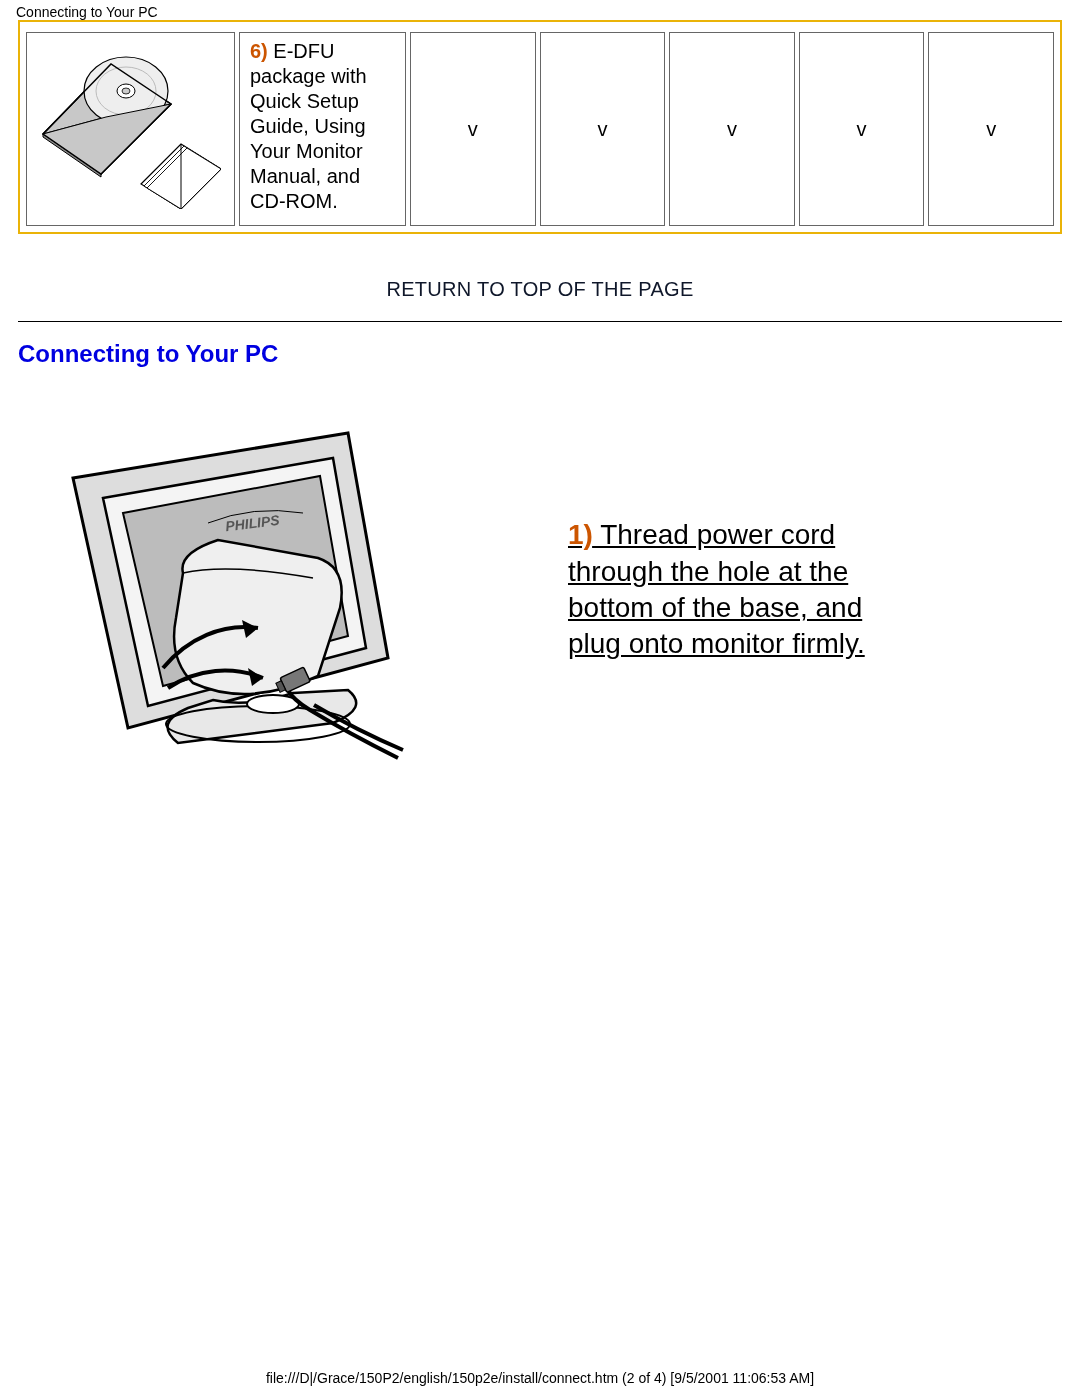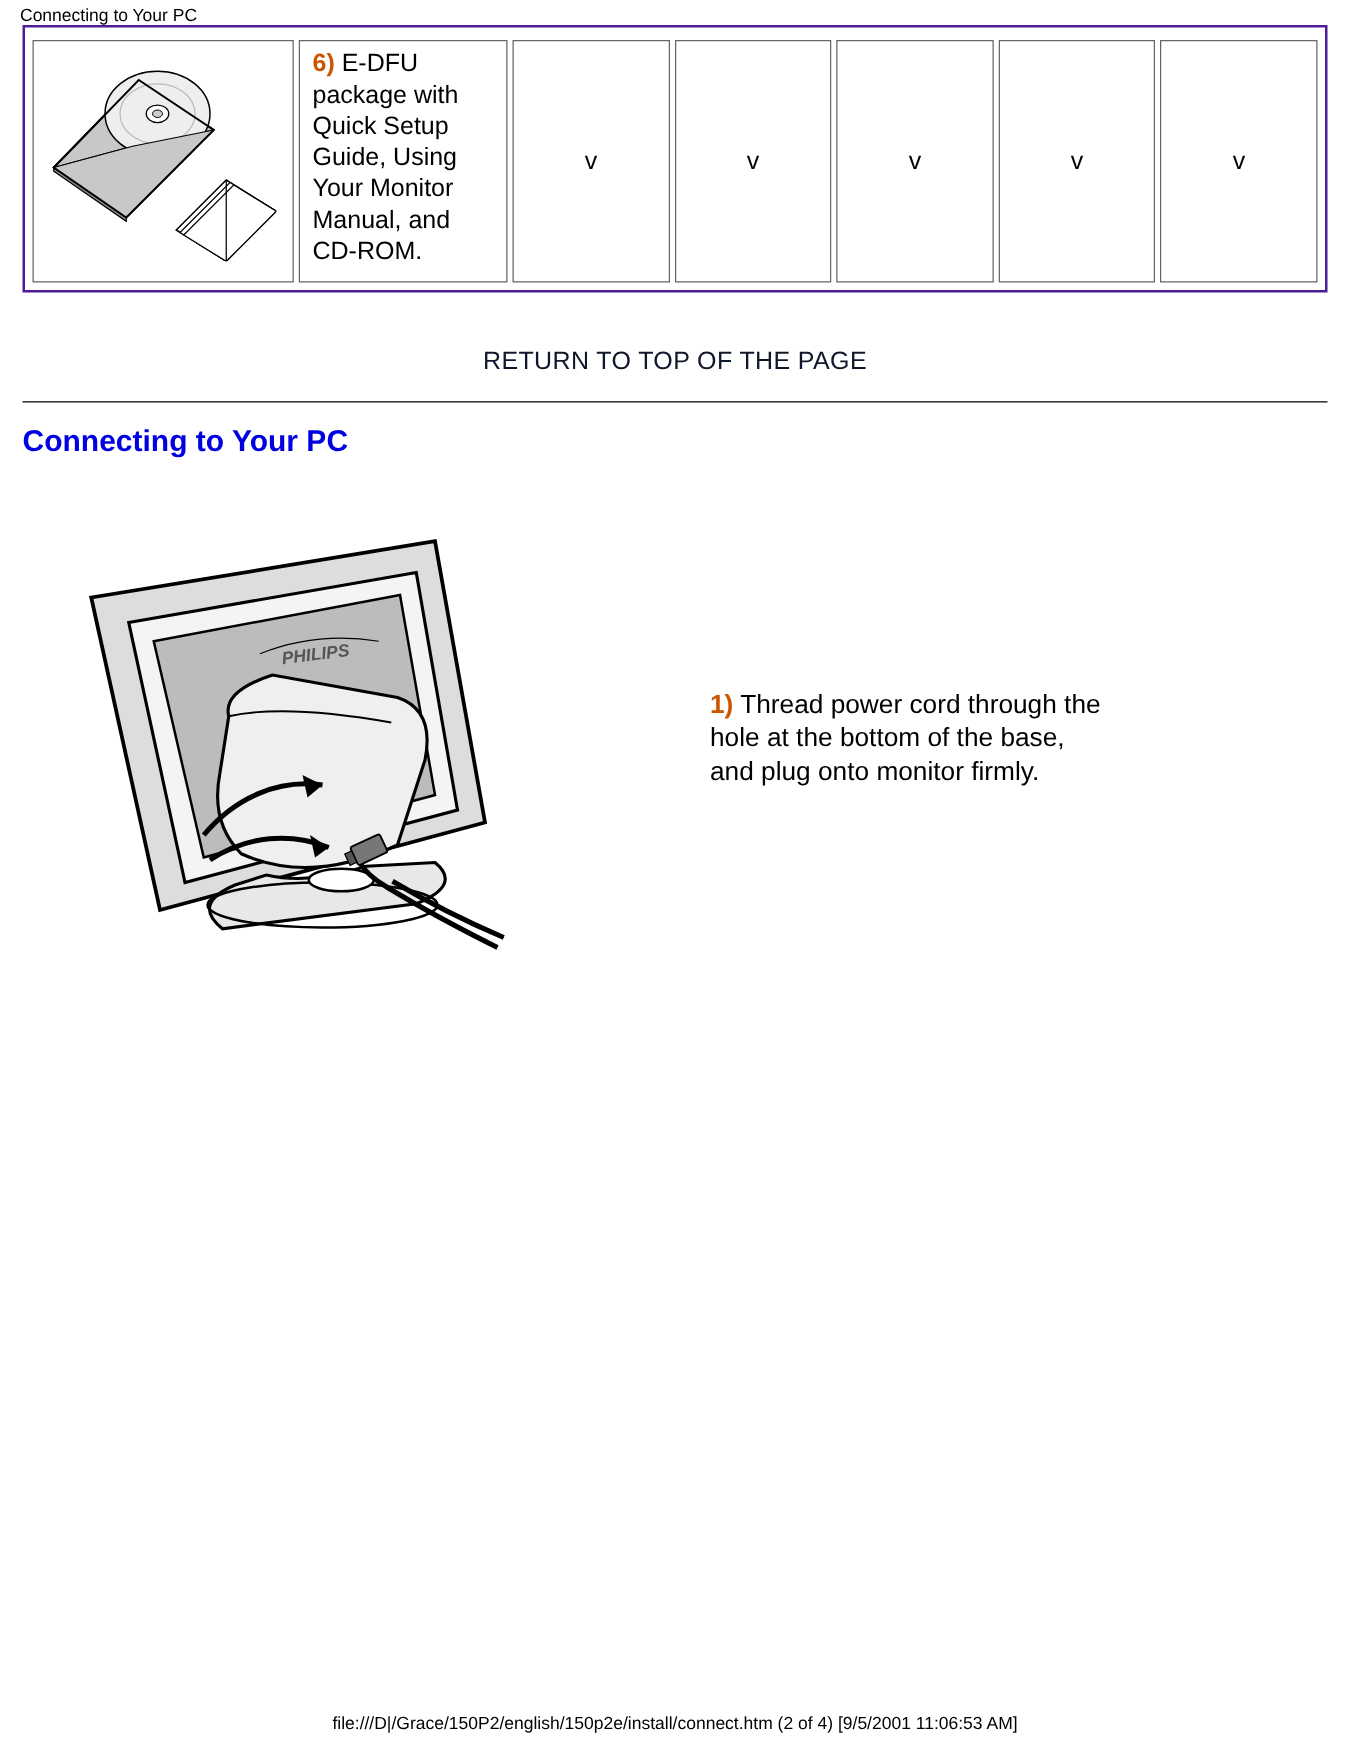--- a/index.html
+++ b/index.html
@@ -48,21 +48,21 @@
     line-height: 1.25;
   }
   table.items td.v-cell {
     font-size: 20px;
   }
   .item-num {
     color: #cc5500;
     font-weight: bold;
   }
   .outer-border {
-    border: 2px solid #4c1d95;
+    border: 2px solid #eab308;
     padding: 2px;
   }
   .return-link {
     text-align: center;
     margin: 44px 0 20px 0;
   }
   .return-link a {
     color: #0f172a;
     font-size: 20px;
     text-decoration: none;
@@ -84,23 +84,24 @@
     display: flex;
     align-items: center;
     gap: 160px;
     margin-top: 10px;
   }
   .step-row .illus {
     flex: 0 0 auto;
     margin-left: 30px;
   }
   .step-text {
-    font-size: 21px;
+    font-size: 28px;
     line-height: 1.3;
     max-width: 320px;
+    text-decoration: underline;
   }
   .step-num {
     color: #cc5500;
     font-weight: bold;
   }
   .footer {
     position: absolute;
     top: 1370px;
     width: 1080px;
     text-align: center;

